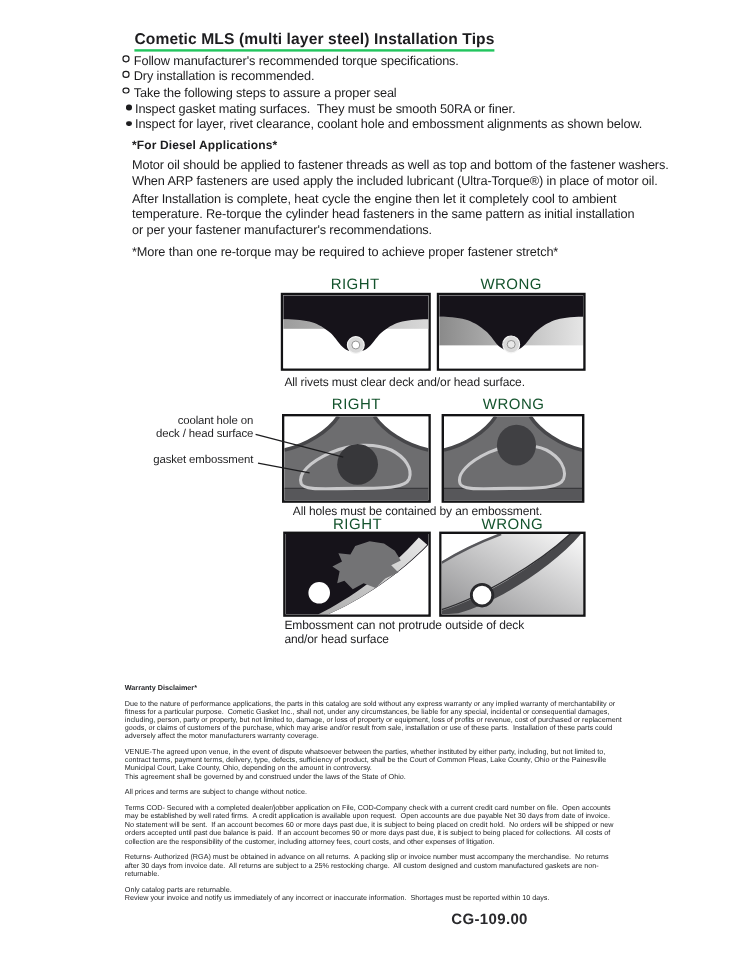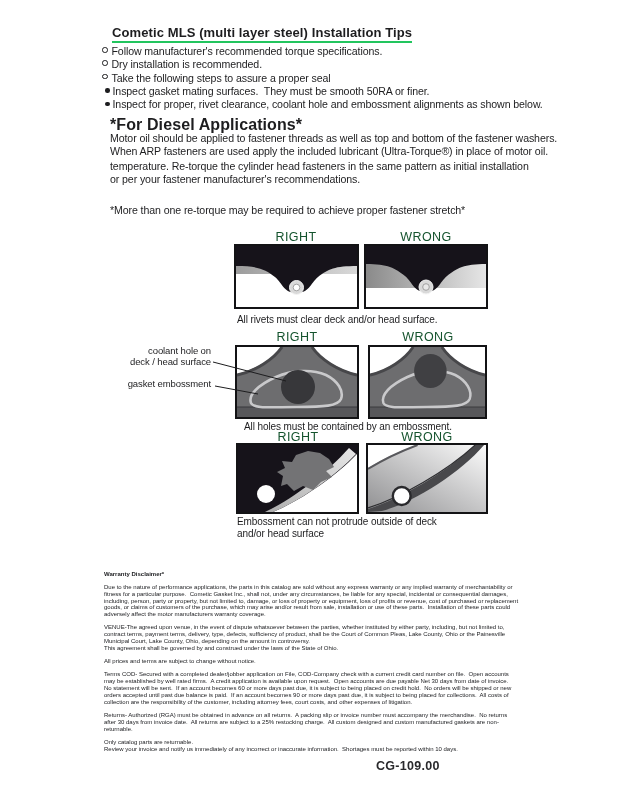--- a/index.html
+++ b/index.html
@@ -20,21 +20,21 @@
   .b-row.sub { margin-left:3px; }
   .o-dot {
     display:inline-block; width:3.5px; height:3.5px; border:1px solid #1d1d1f;
     border-radius:50%; margin-right:4px; vertical-align:2.5px;
   }
   .f-dot {
     display:inline-block; width:4.5px; height:4.5px; background:#1d1d1f;
     border-radius:50%; margin-right:3px; vertical-align:2px;
   }
 
-  .diesel-h { left:110px; top:116px; font-size:16px; font-weight:bold; letter-spacing:0.1px; }
+  .diesel-h { left:110px; top:116px; font-size:10px; font-weight:bold; letter-spacing:0.1px; }
   .para { left:110px; font-size:10.6px; line-height:13.2px; letter-spacing:-0.1px; }
   .p1 { top:132px; } .p2 { top:160px; } .note { top:204px; }
 
   .figlabel { font-size:12.5px; letter-spacing:0.4px; width:124px; text-align:center; color:#14532d; }
   .caption { font-size:10px; letter-spacing:-0.1px; line-height:11.5px; }
 
   .sidelabel { font-size:9.5px; line-height:10.5px; text-align:right; letter-spacing:-0.1px; width:101px; }
 
   .panel { box-sizing:border-box; border:2px solid #131315; background:#fff; }
   .panel svg { display:block; width:100%; height:100%; }
@@ -53,30 +53,31 @@
 
 <div id="page">
 
   <div class="abs title">Cometic MLS (multi layer steel) Installation Tips</div>
 
   <div class="abs bullets">
     <div class="b-row"><span class="o-dot"></span><span>Follow manufacturer's recommended torque specifications.</span></div>
     <div class="b-row"><span class="o-dot"></span><span>Dry installation is recommended.</span></div>
     <div class="b-row"><span class="o-dot"></span><span>Take the following steps to assure a proper seal</span></div>
     <div class="b-row sub"><span class="f-dot"></span><span>Inspect gasket mating surfaces.  They must be smooth 50RA or finer.</span></div>
-    <div class="b-row sub"><span class="f-dot"></span><span>Inspect for proper, rivet clearance, coolant hole and embossment alignments as shown below.</span></div>
+    <div class="b-row sub"><span class="f-dot"></span><span>Inspect for layer, rivet clearance, coolant hole and embossment alignments as shown below.</span></div>
   </div>
 
   <div class="abs diesel-h">*For Diesel Applications*</div>
 
   <div class="abs para p1">
     <div class="pre">Motor oil should be applied to fastener threads as well as top and bottom of the fastener washers.</div>
     <div class="pre">When ARP fasteners are used apply the included lubricant (Ultra-Torque®) in place of motor oil.</div>
   </div>
   <div class="abs para p2">
+    <div class="pre">After Installation is complete, heat cycle the engine then let it completely cool to ambient</div>
     <div class="pre">temperature. Re-torque the cylinder head fasteners in the same pattern as initial installation</div>
     <div class="pre">or per your fastener manufacturer's recommendations.</div>
   </div>
   <div class="abs para note">*More than one re-torque may be required to achieve proper fastener stretch*</div>
 
   <div class="abs figlabel" style="left:234px; top:230px;">RIGHT</div>
   <div class="abs figlabel" style="left:364px; top:230px;">WRONG</div>
 
   <div class="abs panel" style="left:234px; top:244px; width:125px; height:65px;">
     <svg viewBox="0 0 121 61" preserveAspectRatio="none">

